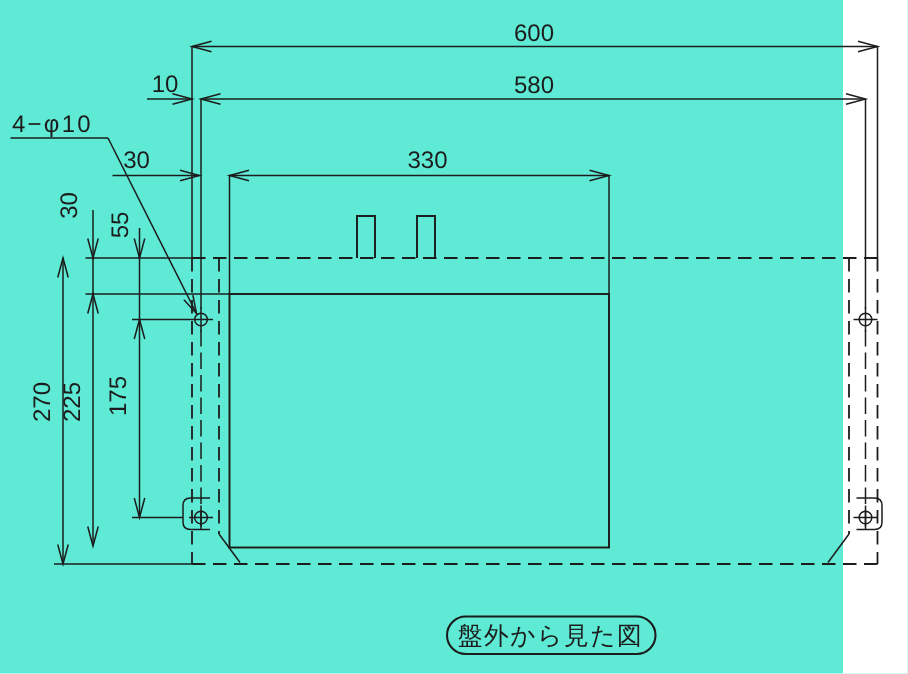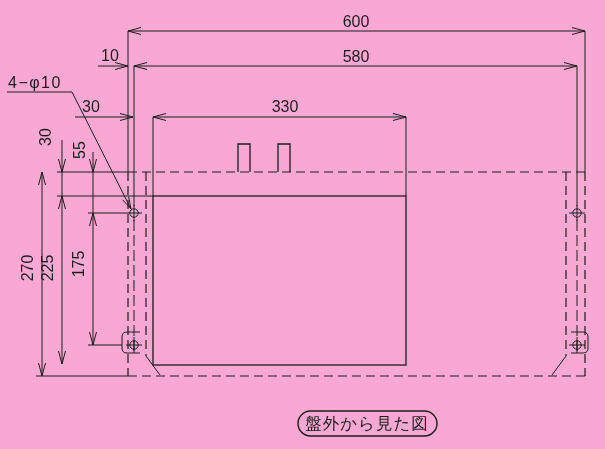--- a/index.html
+++ b/index.html
@@ -2,23 +2,23 @@
 <html><head>
 <meta charset="utf-8">
 <style>
   html, body {
     margin: 0;
     padding: 0;
     background: #ffffff;
   }
   .stage {
     position: relative;
-    width: 605px;
+    width: 562px;
     height: 449px;
-    background: #f9a8d4;
+    background: #5eead4;
     font-family: "Liberation Sans", "DejaVu Sans", sans-serif;
   }
   svg { display: block; }
   text {
     fill: #1c1c1c;
     font-family: "Liberation Sans", "DejaVu Sans", sans-serif;
   }
   .dim-text  { font-size: 16px; }
   .callout-text { font-size: 16px; letter-spacing: 1.5px; }
   .caption-text { font-size: 16.5px; letter-spacing: 1px; }

